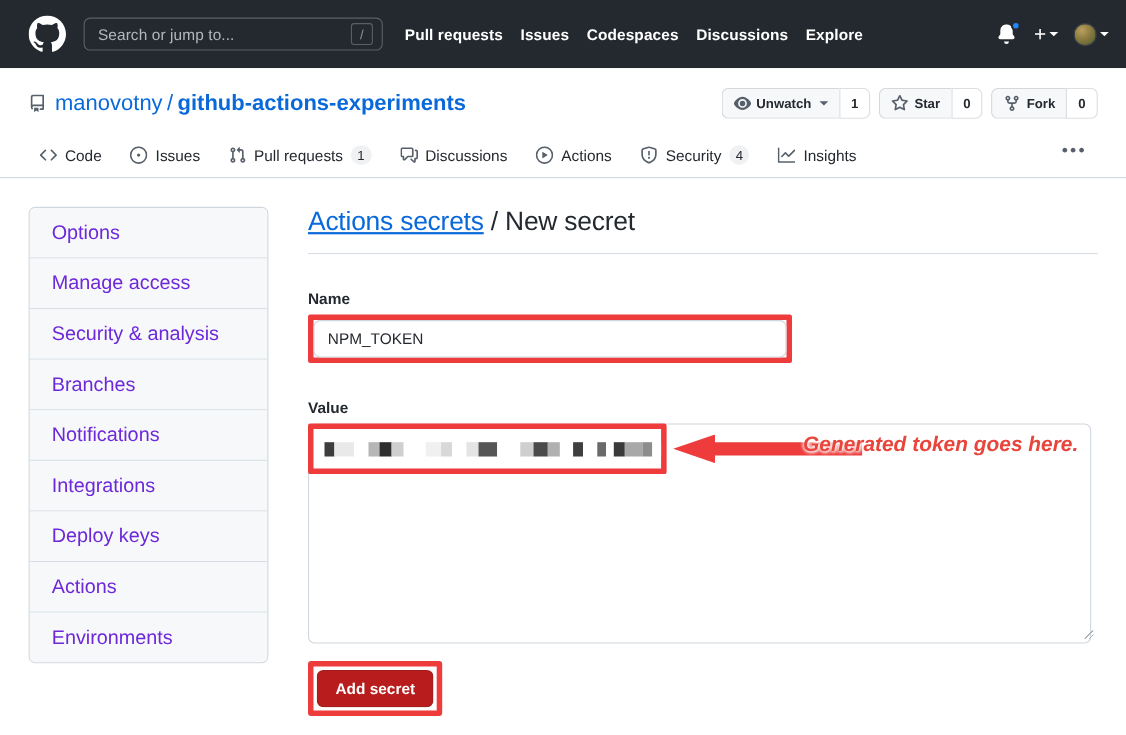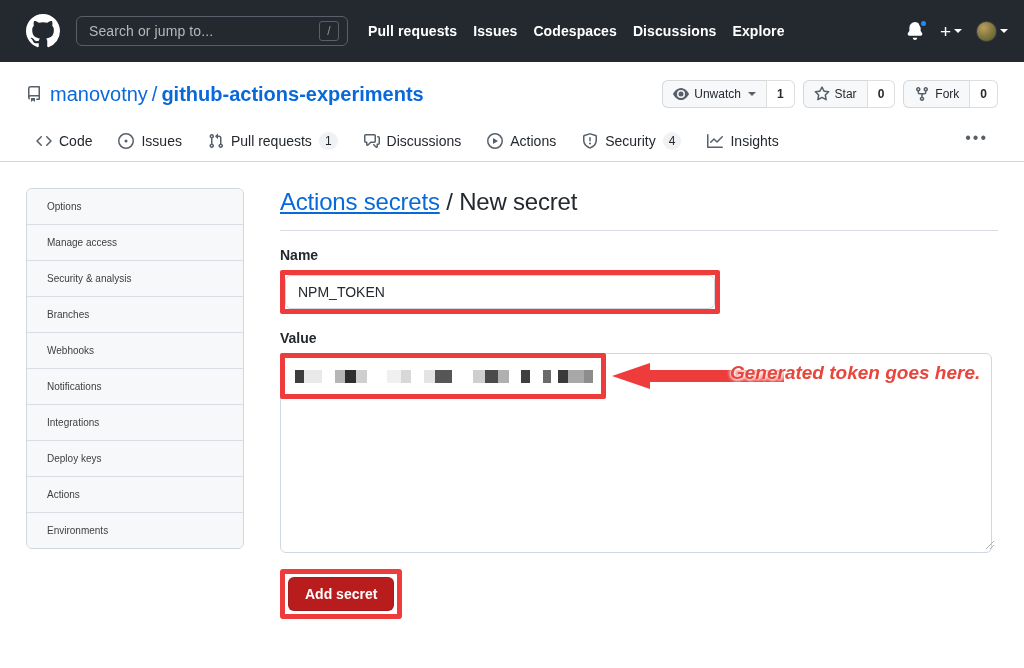--- a/index.html
+++ b/index.html
@@ -87,21 +87,21 @@
 
   .repo-actions { display: flex; align-items: center; gap: 8px; }
   .btn-group { display: flex; align-items: stretch; height: 28px; }
   .btn-main {
     display: flex; align-items: center; gap: 5px;
     background: #f6f8fa;
     border: 1px solid rgba(27,31,36,.15);
     border-right: none;
     border-radius: 6px 0 0 6px;
     padding: 12px 10px;
-    font-size: 12px; font-weight: normal; color: #24292f;
+    font-size: 12px; font-weight: bold; color: #24292f;
     white-space: nowrap;
   }
   .btn-main svg { width: 16px; height: 16px; fill: #57606a; }
   .btn-count {
     background: #ffffff;
     border: 1px solid rgba(27,31,36,.15);
     border-radius: 0 6px 6px 0;
     padding: 0 10px;
     display: flex; align-items: center;
     font-size: 12px; font-weight: bold; color: #24292f;
@@ -141,22 +141,22 @@
   .settings-sidebar {
     width: 218px; flex: 0 0 218px;
     border: 1px solid #d0d7de;
     border-radius: 6px;
     background: #f6f8fa;
     overflow: hidden;
     align-self: flex-start;
   }
   .side-item {
     padding: 12px 20px;
-    font-size: 10px;
-    color: #404040;
+    font-size: 18px;
+    color: #6d28d9;
     border-bottom: 1px solid #d8dee4;
     background: #f6f8fa;
     white-space: nowrap;
   }
   .side-item:last-child { border-bottom: none; }
 
   .settings-main { flex: 1 1 auto; min-width: 0; position: relative; }
 
   .page-heading {
     font-size: 24px;
@@ -165,21 +165,21 @@
     padding-bottom: 14px;
     border-bottom: 1px solid #d8dee4;
     letter-spacing: -.2px;
   }
   .heading-link { color: #0969da; }
   .heading-sep { color: #24292f; }
 
   .field-label {
     display: block;
     font-size: 14px; font-weight: bold; color: #24292f;
-    margin: 16px 0 7px 0;
+    margin: 32px 0 7px 0;
   }
 
   
   .highlight-box {
     position: relative;
     border: 5px solid #ee3b3b;
     border-radius: 2px;
     display: inline-block;
   }
   .name-highlight { display: block; width: 440px; }
@@ -411,21 +411,20 @@
   <span class="tab-more">•••</span>
 </nav>
 
 <div class="page-body">
 
   <aside class="settings-sidebar">
     <div class="side-item">Options</div>
     <div class="side-item">Manage access</div>
     <div class="side-item">Security &amp; analysis</div>
     <div class="side-item">Branches</div>
-    <div class="side-item">Webhooks</div>
     <div class="side-item">Notifications</div>
     <div class="side-item">Integrations</div>
     <div class="side-item">Deploy keys</div>
     <div class="side-item">Actions</div>
     <div class="side-item">Environments</div>
   </aside>
 
   <main class="settings-main">
     <h1 class="page-heading">
       <a class="heading-link" href="#">Actions secrets</a>

